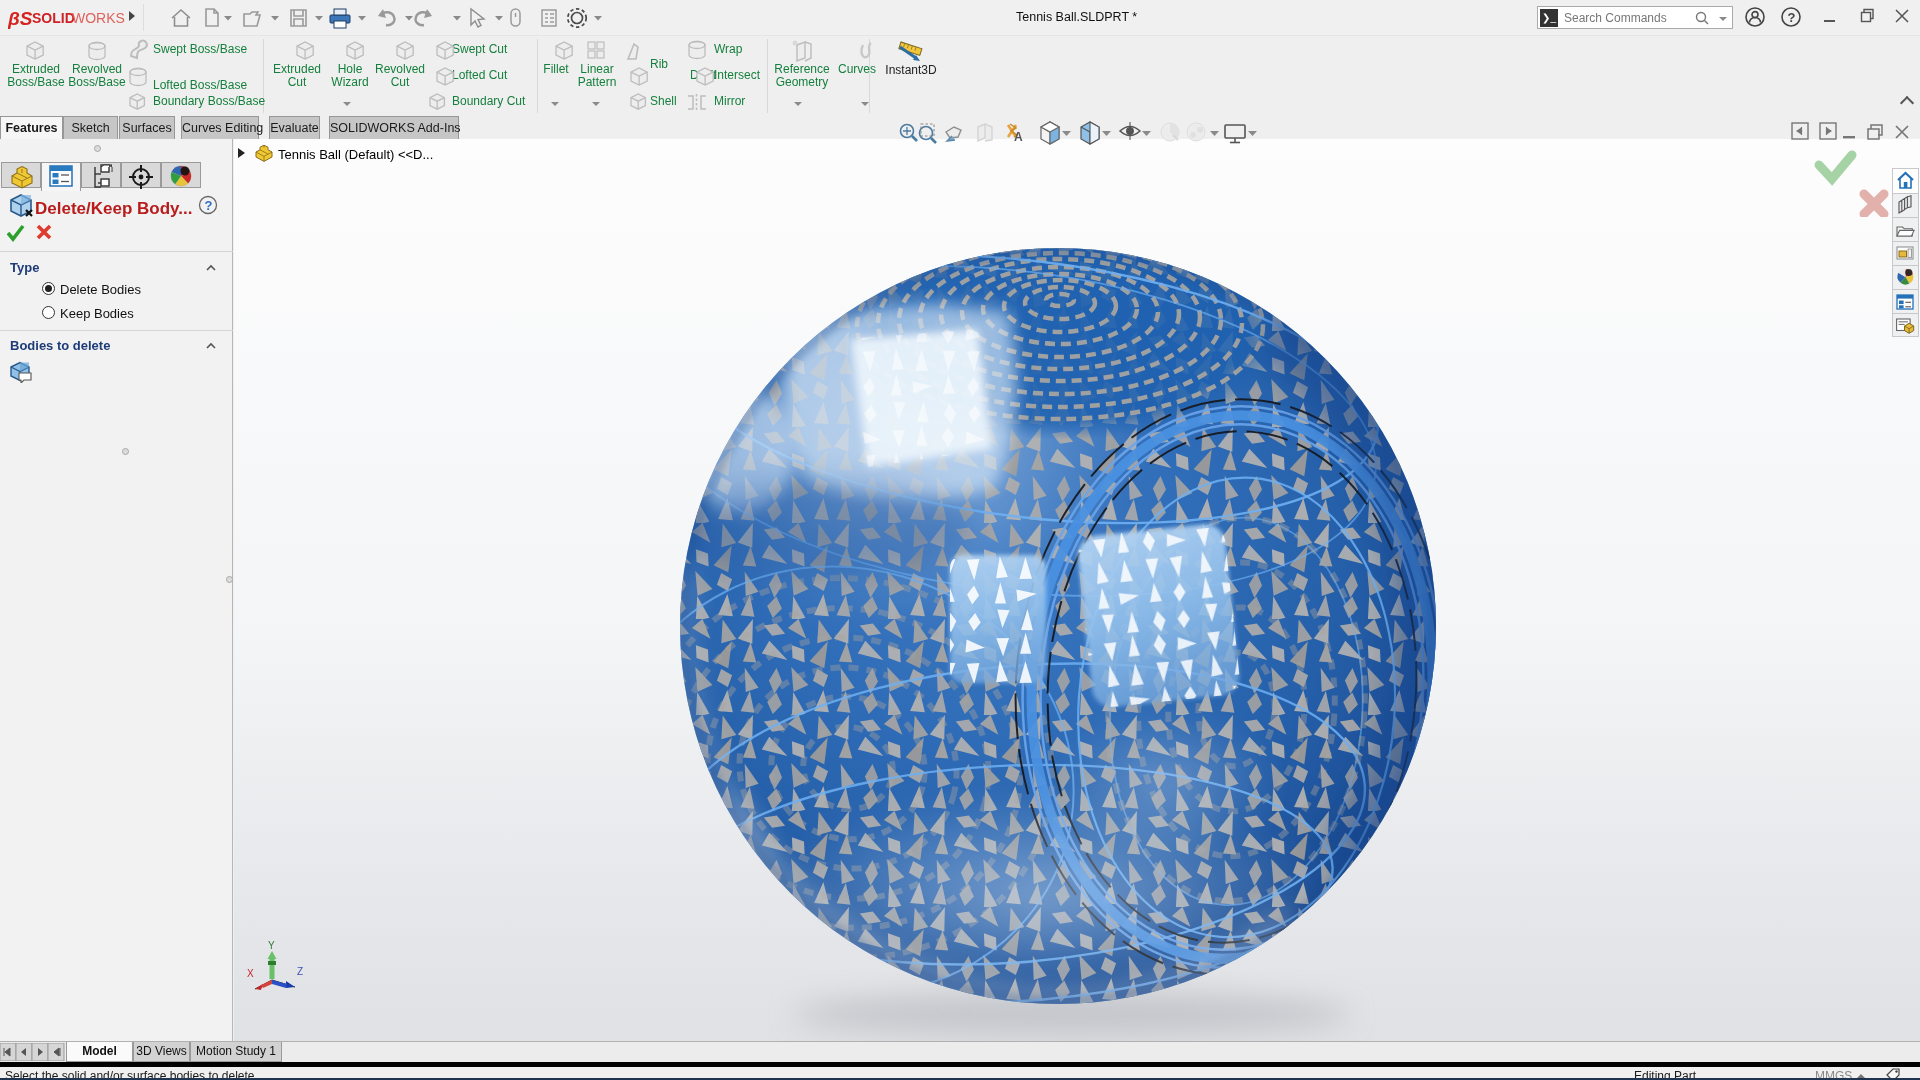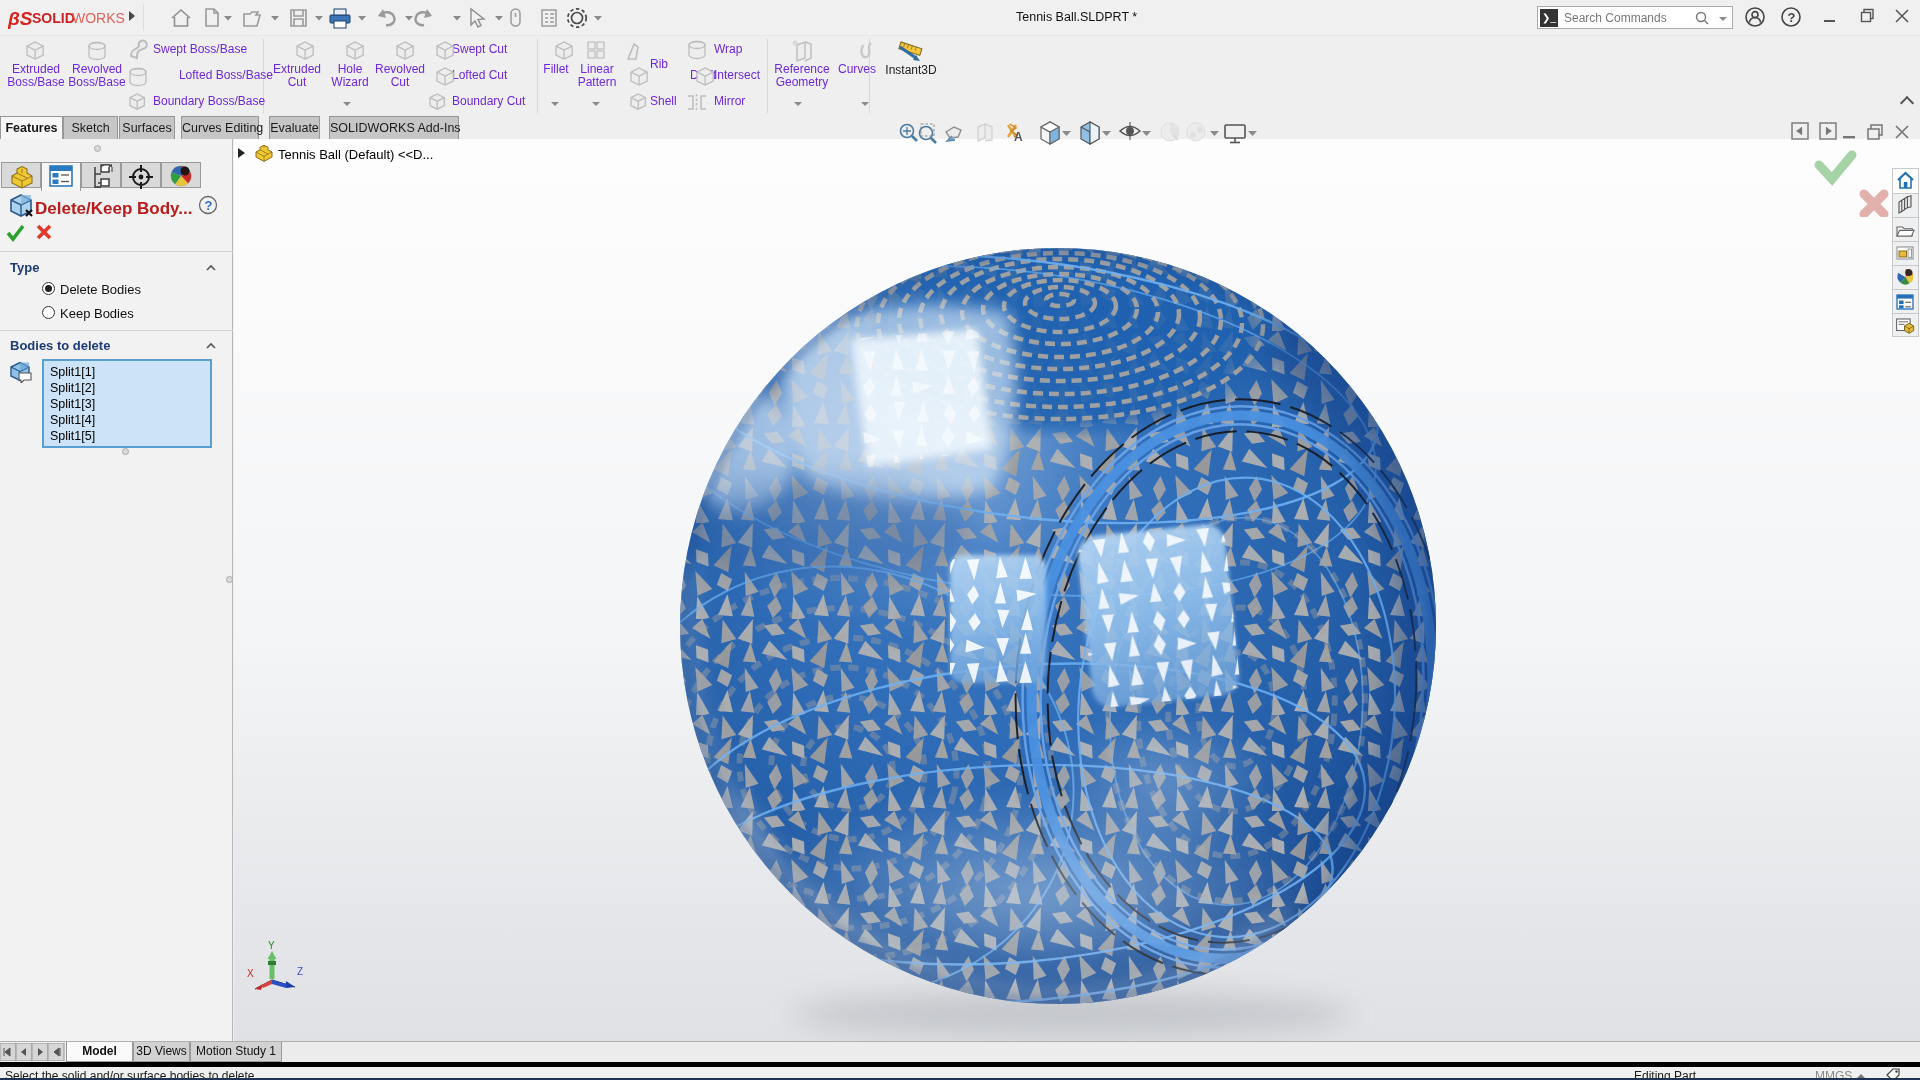--- a/index.html
+++ b/index.html
@@ -11,21 +11,21 @@
 #titlebar { position:absolute; left:0; top:0; width:1920px; height:35px; background:#f0f0f0; }
 #logo { position:absolute; left:8px; top:7px; height:22px; }
 #doctitle { position:absolute; left:1016px; top:10px; font-size:12.5px; color:#111; }
 #searchbox { position:absolute; left:1537px; top:6px; width:196px; height:23px; background:#fff; border:1px solid #aaa; }
 #searchbox .sicon { position:absolute; left:2px; top:2px; width:18px; height:18px; background:#333; color:#fff; font-size:10px; text-align:center; line-height:18px; }
 #searchbox .stext { position:absolute; left:26px; top:4px; font-size:12px; color:#777; }
 
 
 #ribbon { position:absolute; left:0; top:35px; width:1920px; height:81px; background:#f0eff0; border-top:1px solid #e5e5e5; }
 .rsep { position:absolute; top:3px; height:74px; width:1px; background:#d8d8d8; }
-.rlabel { position:absolute; font-size:12px; color:#6d28d9; text-align:center; line-height:13px; }
+.rlabel { position:absolute; font-size:12px; color:#15803d; text-align:center; line-height:13px; }
 .rlabel.en { color:#222; }
 .dropdn { position:absolute; width:0; height:0; border-left:4px solid transparent; border-right:4px solid transparent; border-top:4px solid #8a8a8a; }
 
 
 #tabrow { position:absolute; left:0; top:116px; width:1920px; height:23px; background:#f0eff0; }
 .rtab { position:absolute; top:0; height:23px; background:#c6c6c6; border:1px solid #979797; border-bottom:none; font-size:12.5px; color:#1a1a1a; text-align:center; line-height:22px; white-space:nowrap; }
 .rtab.active { background:#f6f6f6; border-color:#979797; font-weight:bold; }
 
 
 #lpanel { position:absolute; left:0; top:139px; width:233px; height:902px; background:#f2f2f2; border-right:1px solid #b6b6b6; }
@@ -131,21 +131,21 @@
 
   <div id="ribbon">
     <div class="rsep" style="left:263px;"></div>
     <div class="rsep" style="left:537px;"></div>
     <div class="rsep" style="left:767px;"></div>
     <div class="rsep" style="left:869px;"></div>
 
     <div class="rlabel" style="left:4px;top:27px;width:64px;">Extruded<br>Boss/Base</div>
     <div class="rlabel" style="left:64px;top:27px;width:66px;">Revolved<br>Boss/Base</div>
     <div class="rlabel" style="left:153px;top:7px;width:120px;text-align:left;">Swept Boss/Base</div>
-    <div class="rlabel" style="left:153px;top:33px;width:120px;text-align:right;">Lofted Boss/Base</div>
+    <div class="rlabel" style="left:153px;top:43px;width:120px;text-align:left;">Lofted Boss/Base</div>
     <div class="rlabel" style="left:153px;top:59px;width:140px;text-align:left;">Boundary Boss/Base</div>
 
     <div class="rlabel" style="left:266px;top:27px;width:62px;">Extruded<br>Cut</div>
     <div class="rlabel" style="left:322px;top:27px;width:56px;">Hole<br>Wizard</div>
     <div class="rlabel" style="left:370px;top:27px;width:60px;">Revolved<br>Cut</div>
     <div class="rlabel" style="left:452px;top:7px;width:80px;text-align:left;">Swept Cut</div>
     <div class="rlabel" style="left:452px;top:33px;width:80px;text-align:left;">Lofted Cut</div>
     <div class="rlabel" style="left:452px;top:59px;width:95px;text-align:left;">Boundary Cut</div>
     <div class="dropdn" style="left:343px;top:66px;"></div>
 
@@ -573,21 +573,20 @@
     <div class="sect-hdr" style="left:10px;top:199px;">Bodies to delete</div>
     <svg class="caret" style="left:206px;top:202px;" viewBox="0 0 10 10">
         <path d="M1,7 l4,-4 l4,4" fill="none" stroke="#555" stroke-width="1.6"></path>
       </svg>
     <svg class="abs" style="left:9px;top:222px;" width="26" height="22" viewBox="0 0 26 22">
 <path d="M2,6 l9,-4.5 l9,4.5 v9 l-9,4.5 l-9,-4.5 z" fill="#8fc0e8" stroke="#2a5a8a" stroke-width="1.4"></path>
 <path d="M2,6 l9,4.5 l9,-4.5 M11,10.5 v9" fill="none" stroke="#2a5a8a" stroke-width="1.2"></path>
 <path d="M11,1.5 v9 l9,-4.5 v-4.5 z" fill="#6aa5d8" opacity="0.7"></path>
 <path d="M10,12 h12 v7 h-7 l-3,3 v-3 h-2 z" fill="#fff" stroke="#555" stroke-width="1.1"></path>
 </svg>
-    <div id="listbox">Split1[1]<br>Split1[2]<br>Split1[3]<br>Split1[4]<br>Split1[5]</div>
     <div class="griddot" style="left:122px;top:309px;"></div>
     <div class="griddot" style="left:226px;top:437px;"></div>
   </div>
 
   <div id="bottabs">
     <svg class="abs" style="left:0;top:1px;" width="66" height="18" viewBox="0 0 66 18">
       <rect x="0" y="0" width="16" height="18" fill="#d6d6d6" stroke="#999"></rect>
       <rect x="16" y="0" width="16" height="18" fill="#d6d6d6" stroke="#999"></rect>
       <rect x="32" y="0" width="16" height="18" fill="#d6d6d6" stroke="#999"></rect>
       <rect x="48" y="0" width="16" height="18" fill="#d6d6d6" stroke="#999"></rect>

